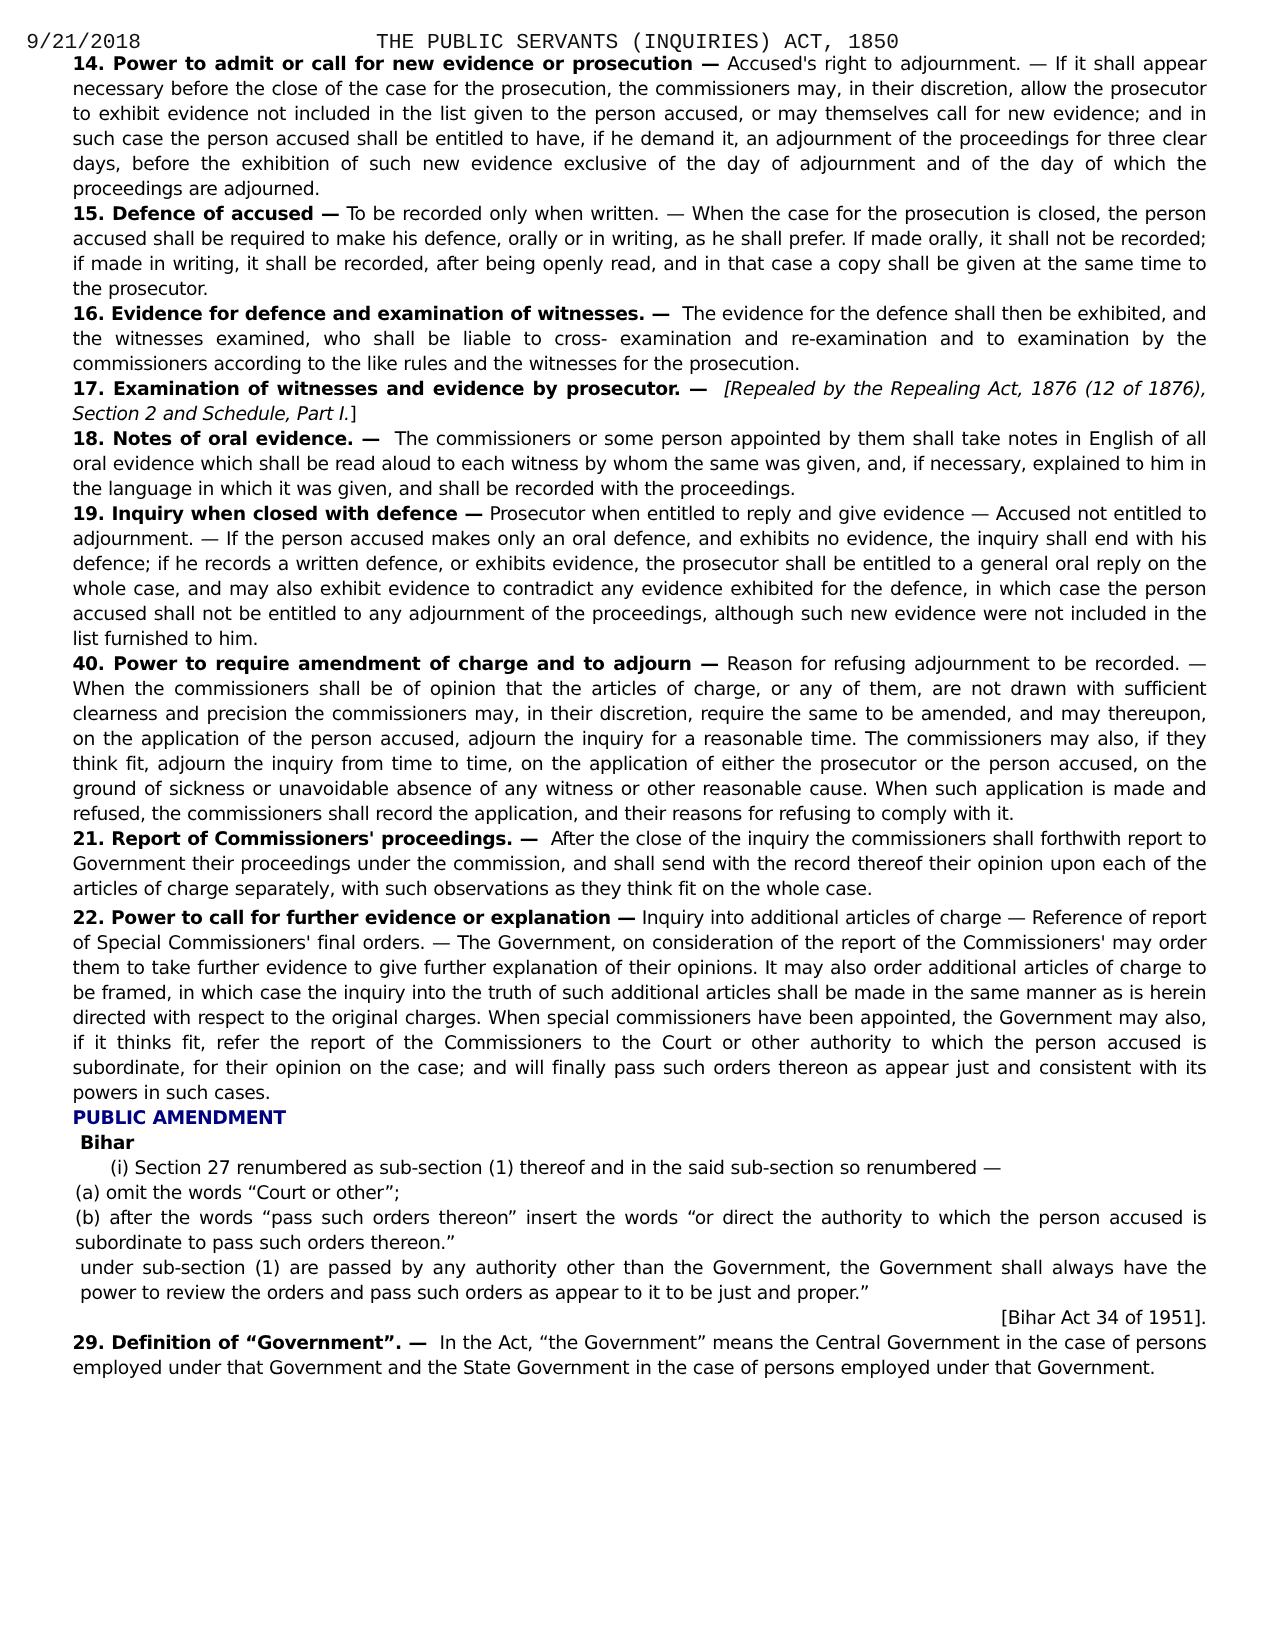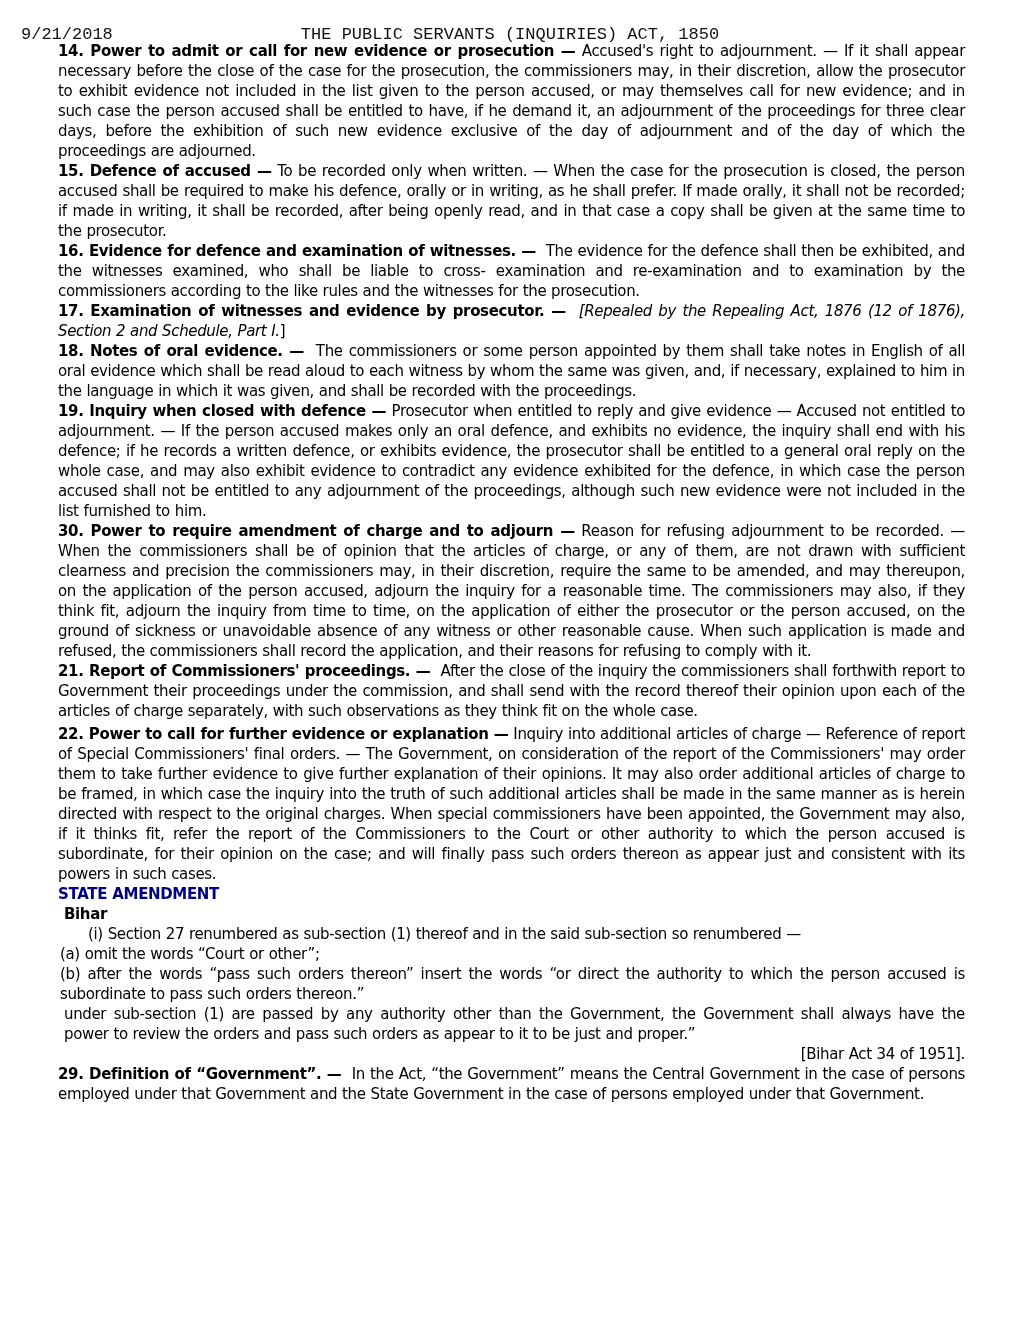--- a/index.html
+++ b/index.html
@@ -57,33 +57,33 @@
   </p>
   <p>
     <span class="sec-title">18. Notes of oral evidence. —</span>&nbsp;
     <span>The commissioners or some person appointed by them shall take notes in English of all oral evidence which shall be read aloud to each witness by whom the same was given, and, if necessary, explained to him in the language in which it was given, and shall be recorded with the proceedings.</span>
   </p>
   <p>
     <span class="sec-title">19. Inquiry when closed with defence —</span>
     <span>Prosecutor when entitled to reply and give evidence — Accused not entitled to adjournment. — If the person accused makes only an oral defence, and exhibits no evidence, the inquiry shall end with his defence; if he records a written defence, or exhibits evidence, the prosecutor shall be entitled to a general oral reply on the whole case, and may also exhibit evidence to contradict any evidence exhibited for the defence, in which case the person accused shall not be entitled to any adjournment of the proceedings, although such new evidence were not included in the list furnished to him.</span>
   </p>
   <p>
-    <span class="sec-title">30. Power to require amendment of charge and to adjourn —</span>
+    <span class="sec-title">40. Power to require amendment of charge and to adjourn —</span>
     <span>Reason for refusing adjournment to be recorded. — When the commissioners shall be of opinion that the articles of charge, or any of them, are not drawn with sufficient clearness and precision the commissioners may, in their discretion, require the same to be amended, and may thereupon, on the application of the person accused, adjourn the inquiry for a reasonable time. The commissioners may also, if they think fit, adjourn the inquiry from time to time, on the application of either the prosecutor or the person accused, on the ground of sickness or unavoidable absence of any witness or other reasonable cause. When such application is made and refused, the commissioners shall record the application, and their reasons for refusing to comply with it.</span>
   </p>
   <p>
     <span class="sec-title">21. Report of Commissioners' proceedings. —</span>&nbsp;
     <span>After the close of the inquiry the commissioners shall forthwith report to Government their proceedings under the commission, and shall send with the record thereof their opinion upon each of the articles of charge separately, with such observations as they think fit on the whole case.</span>
   </p>
   <p class="gap-s22">
     <span class="sec-title">22. Power to call for further evidence or explanation —</span>
     <span>Inquiry into additional articles of charge — Reference of report of Special Commissioners' final orders. —  The Government, on consideration of the report of the Commissioners' may order them to take further evidence to give further explanation of their opinions. It may also order additional articles of charge to be framed, in which case the inquiry into the truth of such additional articles shall be made in the same manner as is herein directed with respect to the original charges. When special commissioners have been appointed, the Government may also, if it thinks fit, refer the report of the Commissioners  to the Court or other authority to which the person accused is subordinate, for their opinion on the case; and will finally pass such orders thereon as appear just and consistent with its powers in such cases.</span>
   </p>
 
-  <p class="amend-heading" style="color: rgb(0, 0, 128);">STATE AMENDMENT</p>
+  <p class="amend-heading" style="color: rgb(0, 0, 128);">PUBLIC AMENDMENT</p>
   <p class="state-name">Bihar</p>
   <p class="indent-i">(i) Section 27 renumbered as sub-section (1) thereof and in the said sub-section so renumbered —</p>
   <p class="indent-xs">(a) omit the words “Court or other”;</p>
   <p class="indent-xs">(b) after the words “pass such orders thereon” insert the words “or direct the authority to which the person accused is subordinate to pass such orders thereon.”</p>
   <div class="block-ii">
     <p>under sub-section (1) are passed by any authority other than the Government, the Government shall always have the power to review the orders and pass such orders as appear to it to be just and proper.”</p>
   </div>
   <p class="right">[Bihar Act 34 of 1951].</p>
 
   <p>

